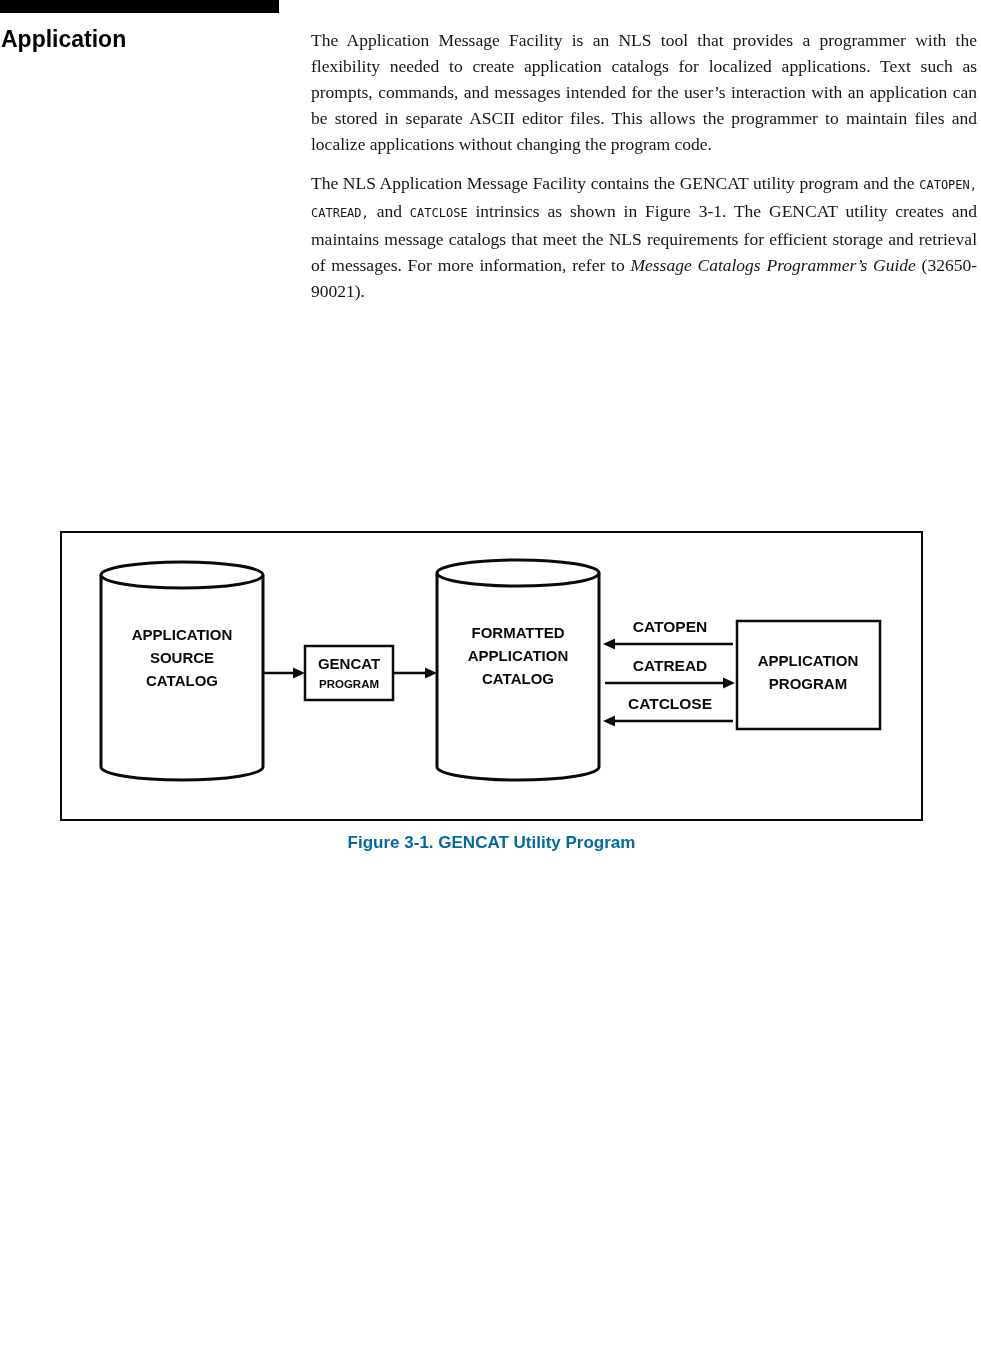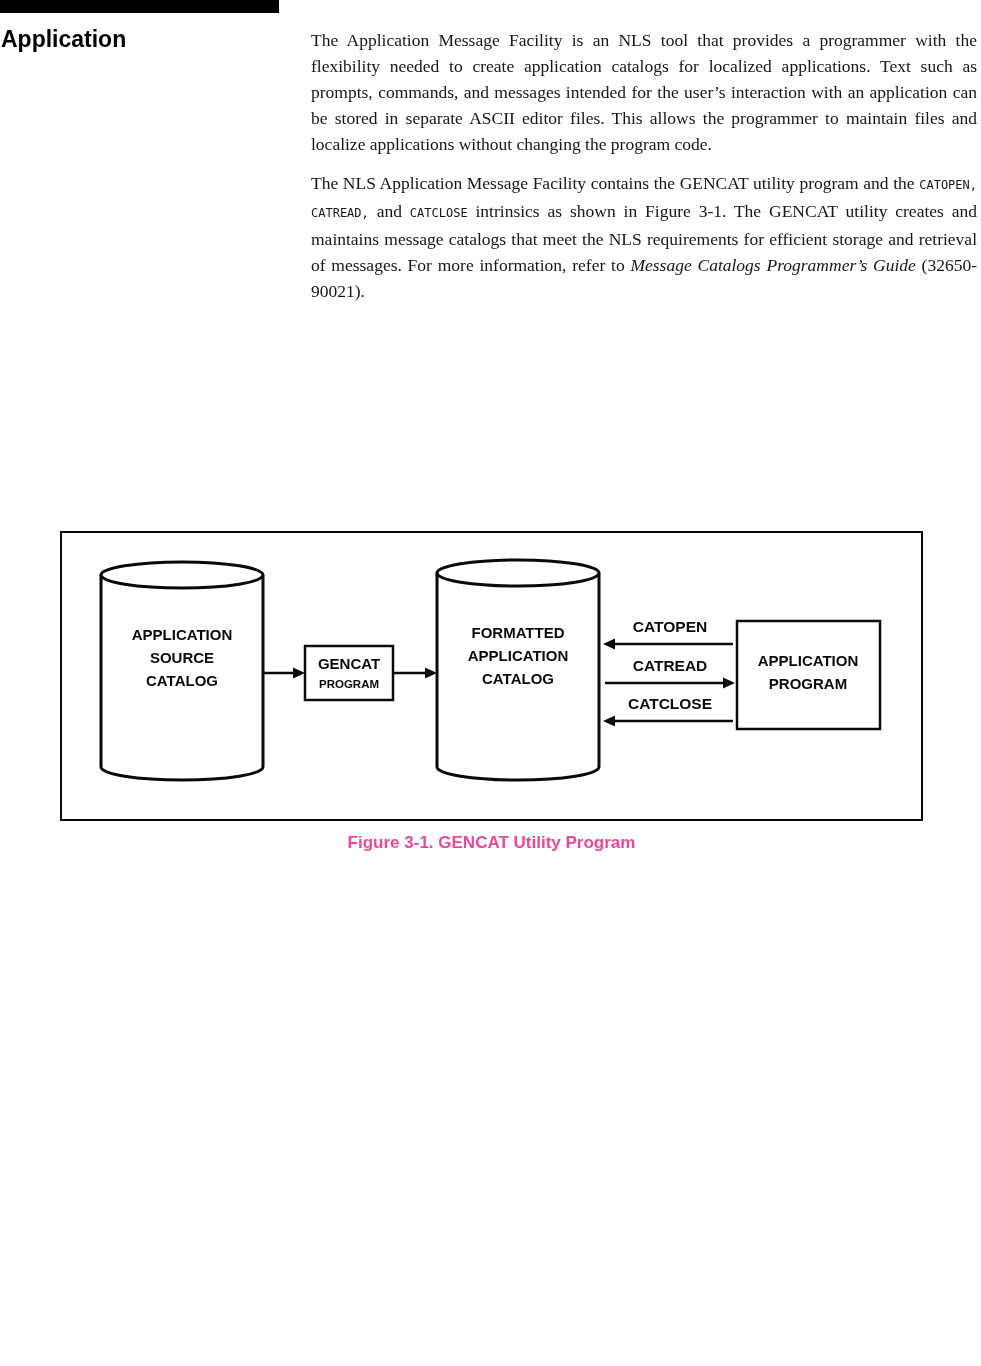--- a/index.html
+++ b/index.html
@@ -59,21 +59,21 @@
   .dg-thin { stroke: #0a0a0a; stroke-width: 2.5; fill: none; }
   .dg-fill { fill: #0a0a0a; stroke: none; }
   .caption {
     position: absolute;
     left: 60px; top: 833px;
     width: 863px;
     text-align: center;
     font-family: "Liberation Sans", sans-serif;
     font-weight: bold;
     font-size: 17px;
-    color: #ec4899;
+    color: #0369a1;
   }
   .footer {
     position: absolute;
     right: 20px; top: 1337px;
     font-family: "Liberation Sans", sans-serif;
     font-weight: bold;
     font-size: 15.5px;
     color: #000000;
   }
   .footer .pgnum { margin-left: 15px; }

